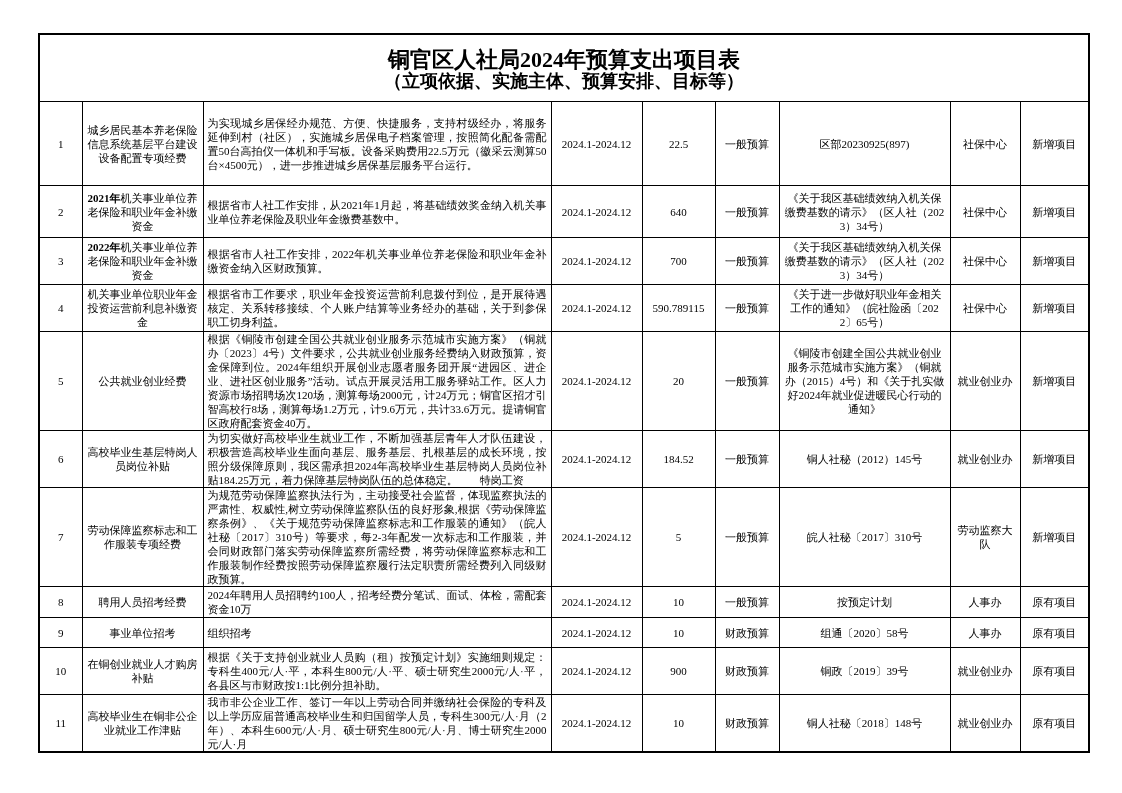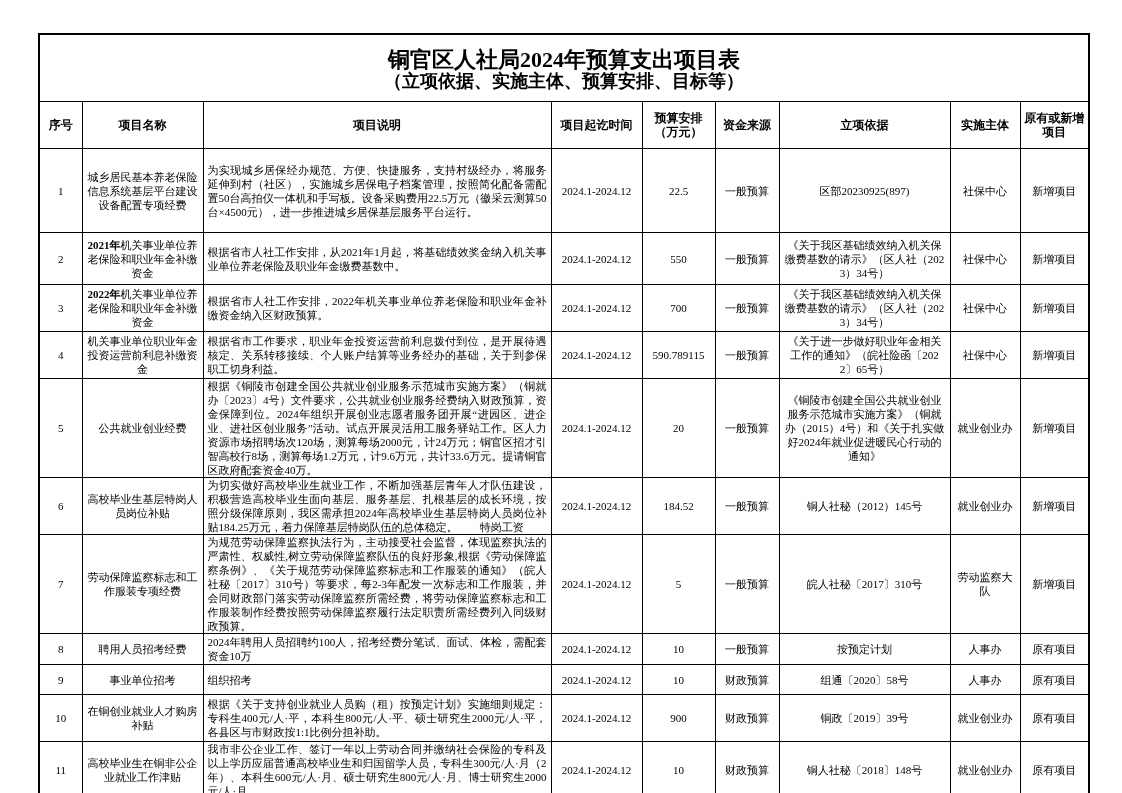--- a/index.html
+++ b/index.html
@@ -57,51 +57,39 @@
       <col style="width:70px">
       <col style="width:69px">
     </colgroup>
     <thead>
       <tr>
         <td class="title-cell" colspan="9">
           <div class="doc-title">铜官区人社局2024年预算支出项目表</div>
           <div class="doc-subtitle">（立项依据、实施主体、预算安排、目标等）</div>
         </td>
       </tr>
-      <tr id="header-row">
-          <th>序号</th>
-          <th>项目名称</th>
-          <th>项目说明</th>
-          <th>项目起讫时间</th>
-          <th>预算安排
-（万元）</th>
-          <th>资金来源</th>
-          <th>立项依据</th>
-          <th>实施主体</th>
-          <th>原有或新增项目</th>
-        </tr>
     </thead>
     <tbody id="table-body">
         <tr style="height: 84px;">
       <td>1</td>
       <td><b class="yr"></b><span>城乡居民基本养老保险信息系统基层平台建设设备配置专项经费</span></td>
       <td class="desc">为实现城乡居保经办规范、方便、快捷服务，支持村级经办，将服务延伸到村（社区），实施城乡居保电子档案管理，按照简化配备需配置50台高拍仪一体机和手写板。设备采购费用22.5万元（徽采云测算50台×4500元），进一步推进城乡居保基层服务平台运行。</td>
       <td>2024.1-2024.12</td>
       <td>22.5</td>
       <td>一般预算</td>
       <td>区部20230925(897)</td>
       <td>社保中心</td>
       <td>新增项目</td>
     </tr>
         <tr style="height: 52px;">
       <td>2</td>
       <td><b class="yr">2021年</b><span>机关事业单位养老保险和职业年金补缴资金</span></td>
       <td class="desc">根据省市人社工作安排，从2021年1月起，将基础绩效奖金纳入机关事业单位养老保险及职业年金缴费基数中。</td>
       <td>2024.1-2024.12</td>
-      <td>550</td>
+      <td>640</td>
       <td>一般预算</td>
       <td>《关于我区基础绩效纳入机关保缴费基数的请示》（区人社（2023）34号）</td>
       <td>社保中心</td>
       <td>新增项目</td>
     </tr>
         <tr style="height: 41px;">
       <td>3</td>
       <td><b class="yr">2022年</b><span>机关事业单位养老保险和职业年金补缴资金</span></td>
       <td class="desc">根据省市人社工作安排，2022年机关事业单位养老保险和职业年金补缴资金纳入区财政预算。</td>
       <td>2024.1-2024.12</td>

